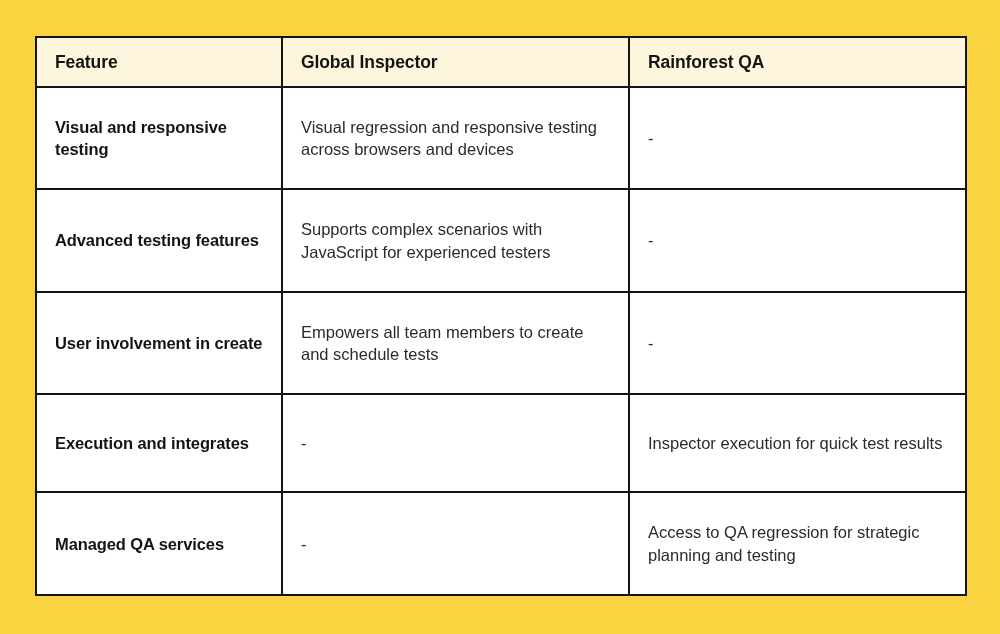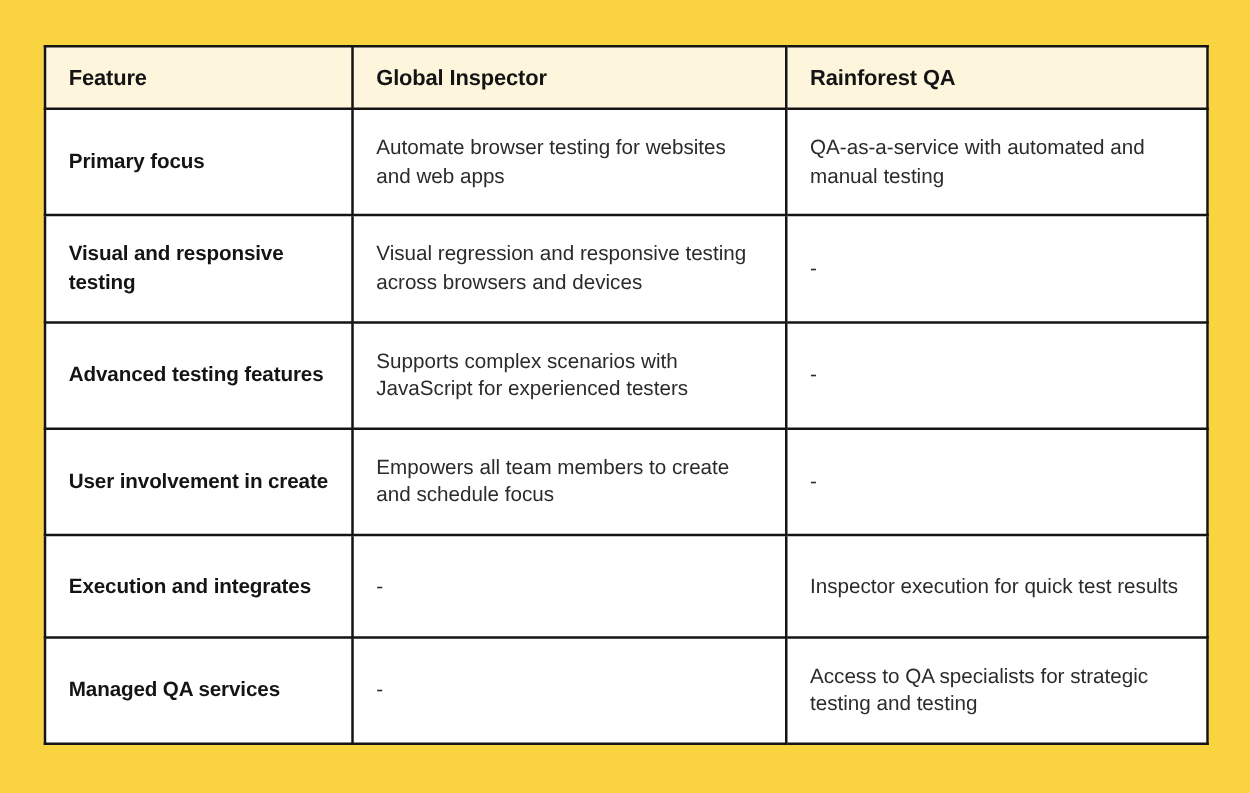--- a/index.html
+++ b/index.html
@@ -100,45 +100,40 @@
       </colgroup>
       <thead>
         <tr>
           <th>Feature</th>
           <th>Global Inspector</th>
           <th>Rainforest QA</th>
         </tr>
       </thead>
       <tbody>
         <tr>
-          <td class="feature-cell">Primary focus</td>
-          <td>Automate browser testing for websites and web apps</td>
-          <td>QA-as-a-service with automated and manual testing</td>
-        </tr>
-        <tr>
           <td class="feature-cell">Visual and responsive testing</td>
           <td>Visual regression and responsive testing across browsers and devices</td>
           <td class="empty-cell">-</td>
         </tr>
         <tr>
           <td class="feature-cell">Advanced testing features</td>
           <td>Supports complex scenarios with JavaScript for experienced testers</td>
           <td class="empty-cell">-</td>
         </tr>
         <tr>
           <td class="feature-cell">User involvement in create</td>
-          <td>Empowers all team members to create and schedule focus</td>
+          <td>Empowers all team members to create and schedule tests</td>
           <td class="empty-cell">-</td>
         </tr>
         <tr>
           <td class="feature-cell">Execution and integrates</td>
           <td class="empty-cell">-</td>
           <td>Inspector execution for quick test results</td>
         </tr>
         <tr>
           <td class="feature-cell">Managed QA services</td>
           <td class="empty-cell">-</td>
-          <td>Access to QA specialists for strategic testing and testing</td>
+          <td>Access to QA regression for strategic planning and testing</td>
         </tr>
       </tbody>
     </table>
   </div>
 </div>
 
 </body></html>

